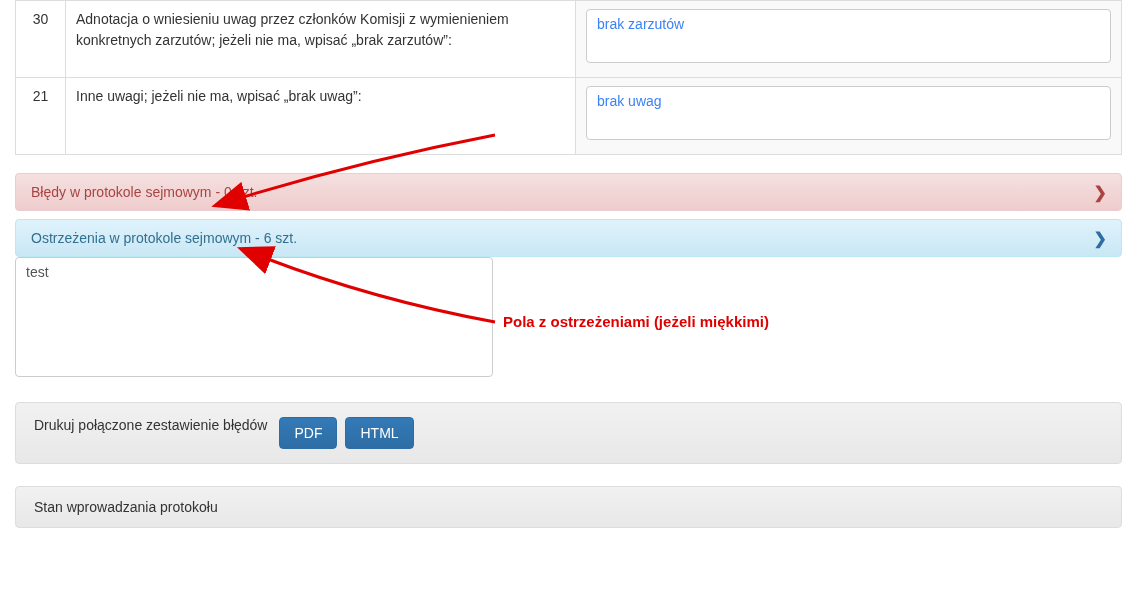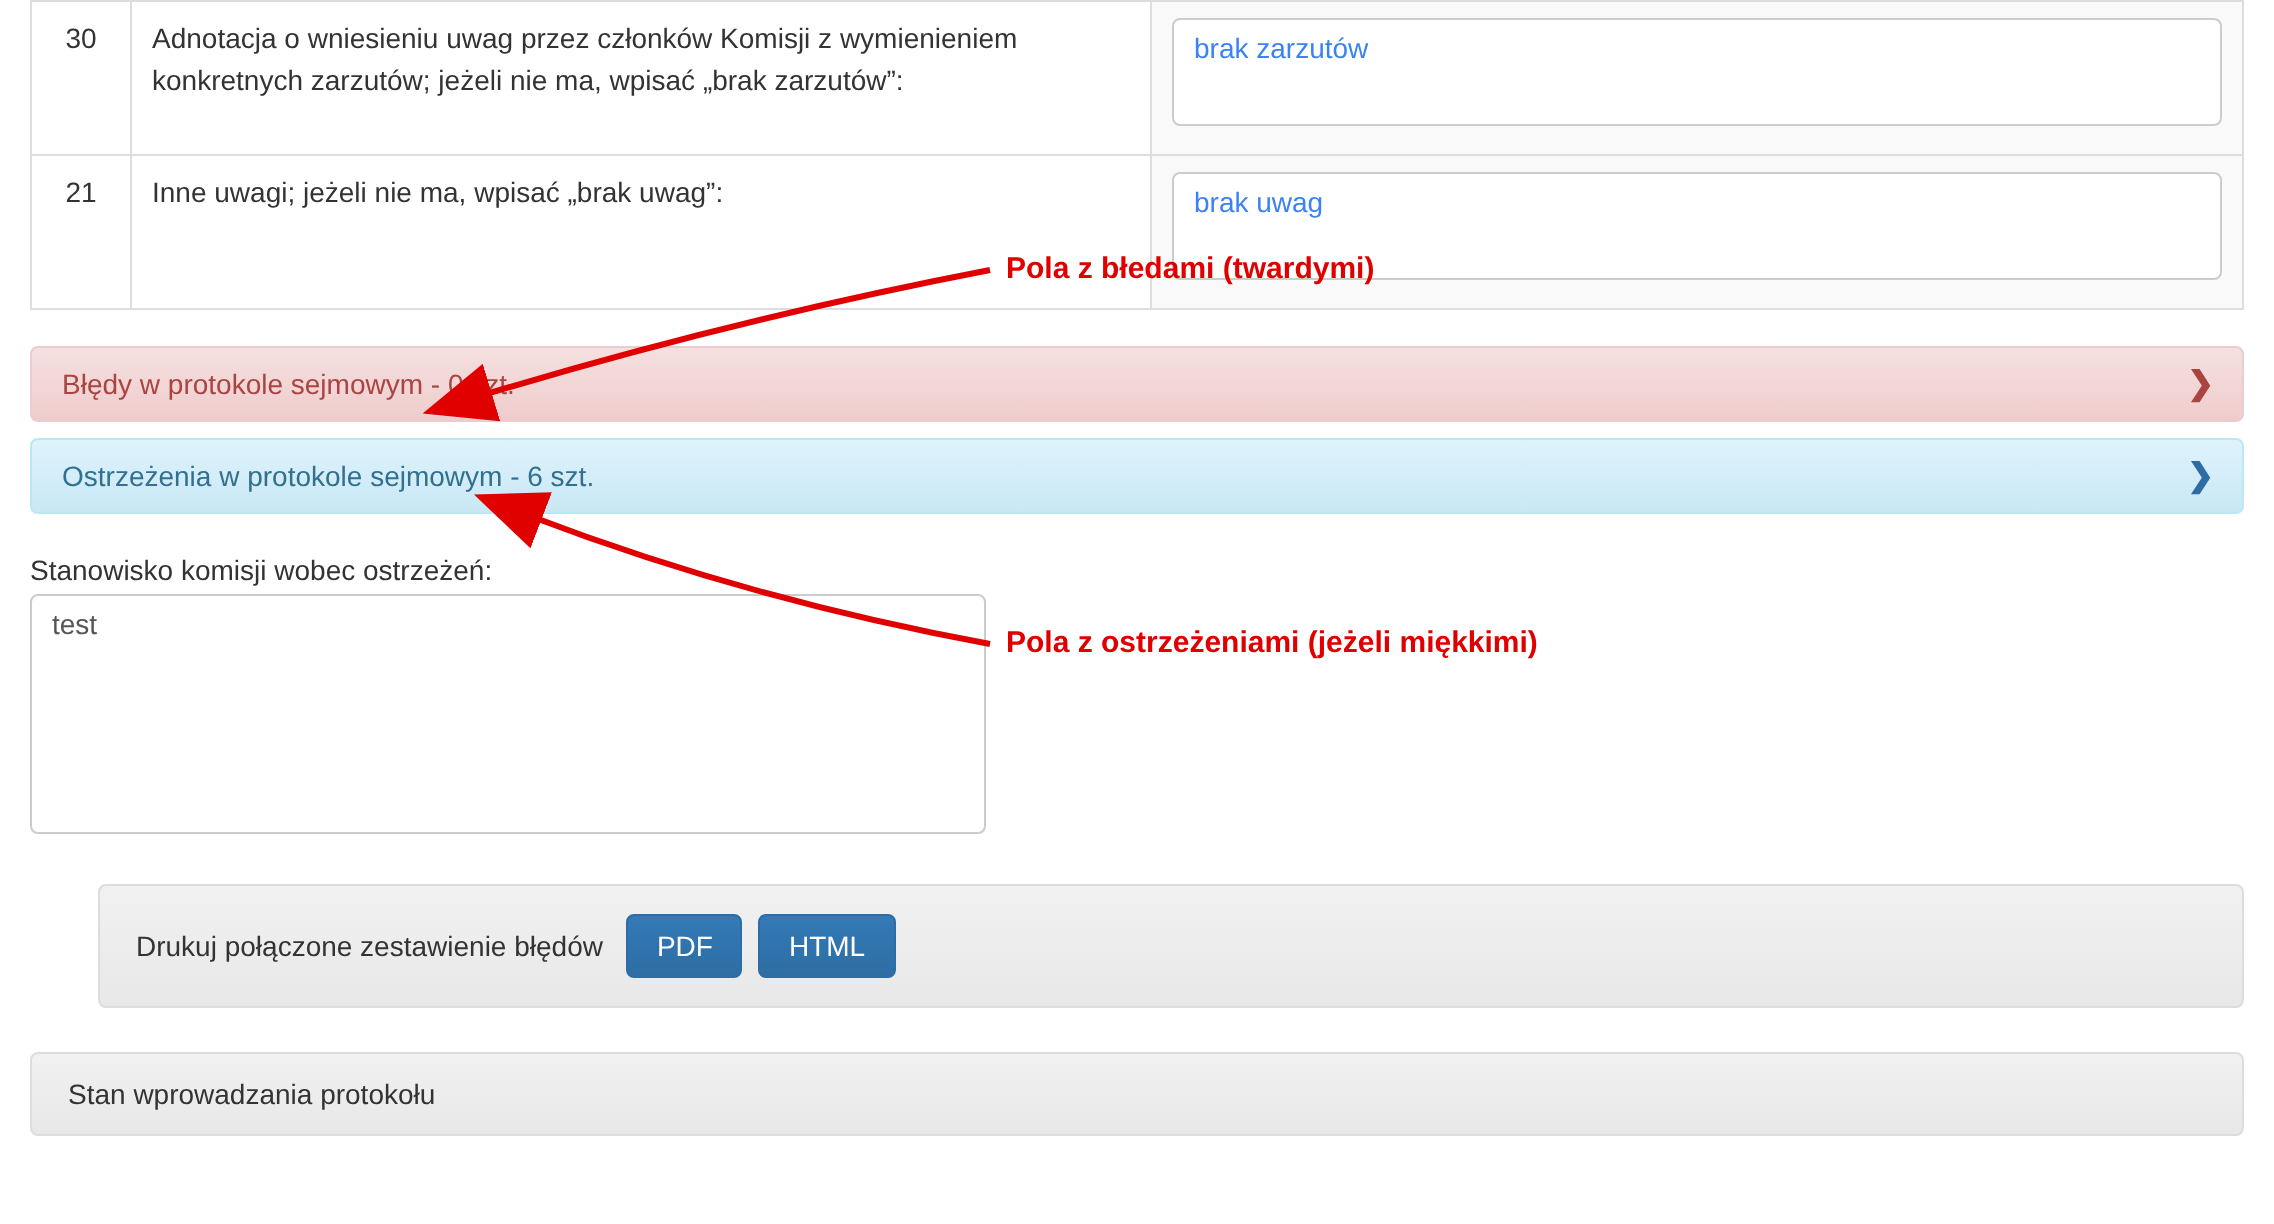--- a/index.html
+++ b/index.html
@@ -95,23 +95,21 @@
   }
   .well {
     margin-top: 22px;
     background: linear-gradient(to bottom, #f1f1f1, #e8e8e8);
     border: 1px solid #ddd;
     border-radius: 4px;
     padding: 14px 18px;
   }
   .well-inline {
     display: flex;
-    align-items: center;
     gap: 8px;
-    margin-left: 34px;
   }
   .well-label {
     color: #333;
     margin-right: 4px;
   }
   .btn {
     display: inline-block;
     padding: 7px 14px;
     font-size: 14px;
     border-radius: 4px;
@@ -165,21 +163,20 @@
 <div class="panel panel-danger">
   <span>Błędy w protokole sejmowym - 0 szt.</span>
   <span class="chevron">❯</span>
 </div>
 
 <div class="panel panel-info">
   <span>Ostrzeżenia w protokole sejmowym - 6 szt.</span>
   <span class="chevron">❯</span>
 </div>
 
-<div class="field-label">Stanowisko komisji wobec ostrzeżeń:</div>
 <textarea class="big" style="">test</textarea>
 
 <div class="well well-inline">
   <span class="well-label">Drukuj połączone zestawienie błędów</span>
   <span class="btn">PDF</span>
   <span class="btn">HTML</span>
 </div>
 
 <div class="well" style="padding:12px 18px;">
   <span>Stan wprowadzania protokołu</span>
@@ -190,16 +187,15 @@
   <defs>
     <marker id="arrowhead" markerWidth="12" markerHeight="10" refX="2" refY="5" orient="auto">
       <polygon points="0 0, 12 5, 0 10" fill="#e00000"></polygon>
     </marker>
   </defs>
 
   <path d="M 480 135 Q 350 160 225 198" stroke="#e00000" stroke-width="3" fill="none" marker-end="url(#arrowhead)"></path>
 
   <path d="M 480 322 Q 360 300 250 258" stroke="#e00000" stroke-width="3" fill="none" marker-end="url(#arrowhead)"></path>
 </svg>
-<div class="annot-text" style="left:488px; top:126px;">Pola z błedami (twardymi)</div>
 <div class="annot-text" style="left:488px; top:313px;">Pola z ostrzeżeniami (jeżeli miękkimi)</div>
 
 </div>
 
 </body></html>

